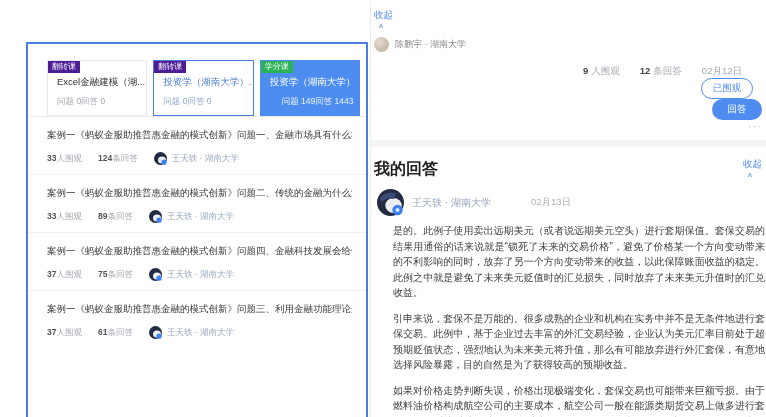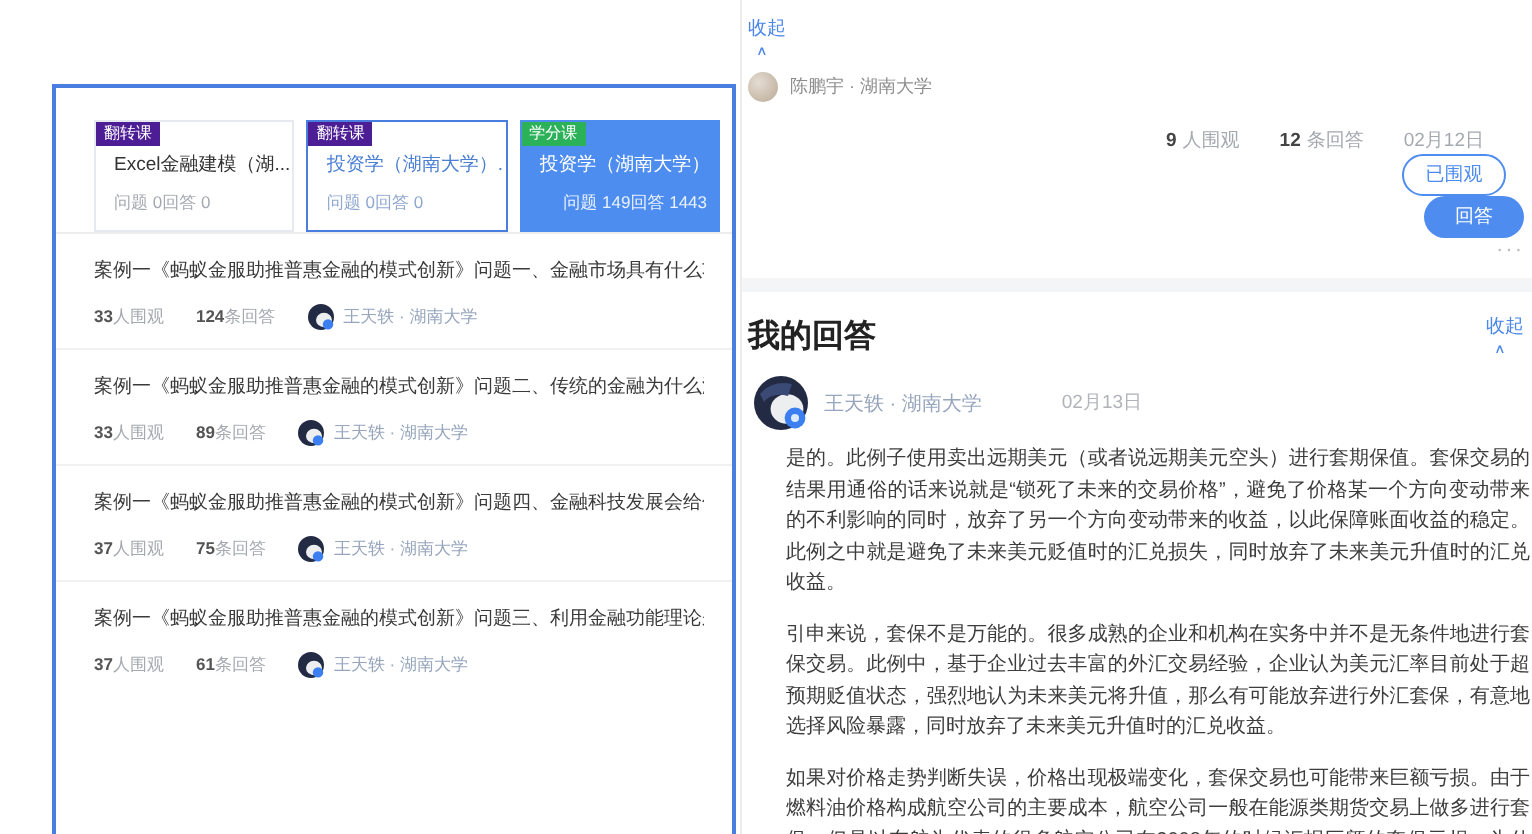--- a/index.html
+++ b/index.html
@@ -233,19 +233,19 @@
           <circle cx="20.5" cy="21" r="5.2" fill="#3b7ff0"></circle>
           <circle cx="20.5" cy="21" r="2" fill="#dce9ff"></circle>
         </svg>
       </span>
       <span class="ans-name">王天轶 · 湖南大学</span>
       <span class="ans-date">02月13日</span>
     </div>
 
     <div class="ans-body">
       <div class="ans-p">是的。此例子使用卖出远期美元（或者说远期美元空头）进行套期保值。套保交易的结果用通俗的话来说就是“锁死了未来的交易价格”，避免了价格某一个方向变动带来的不利影响的同时，放弃了另一个方向变动带来的收益，以此保障账面收益的稳定。此例之中就是避免了未来美元贬值时的汇兑损失，同时放弃了未来美元升值时的汇兑收益。</div>
-      <div class="ans-p">引申来说，套保不是万能的。很多成熟的企业和机构在实务中并不是无条件地进行套保交易。此例中，基于企业过去丰富的外汇交易经验，企业认为美元汇率目前处于超预期贬值状态，强烈地认为未来美元将升值，那么有可能放弃进行外汇套保，有意地选择风险暴露，同时放弃了未来美元升值时的汇兑收益。</div>
+      <div class="ans-p">引申来说，套保不是万能的。很多成熟的企业和机构在实务中并不是无条件地进行套保交易。此例中，基于企业过去丰富的外汇交易经验，企业认为美元汇率目前处于超预期贬值状态，强烈地认为未来美元将升值，那么有可能放弃进行外汇套保，有意地选择风险暴露，目的自然是为了获得较高的预期收益。</div>
       <div class="ans-p">如果对价格走势判断失误，价格出现极端变化，套保交易也可能带来巨额亏损。由于燃料油价格构成航空公司的主要成本，航空公司一般在能源类期货交易上做多进行套保。但是以东航为代表的很多航空公司在2008年的时候汇报巨额的套保亏损，为什么呢?</div>
 
     </div>
 
   </div>
 </div>
 
 </body></html>

